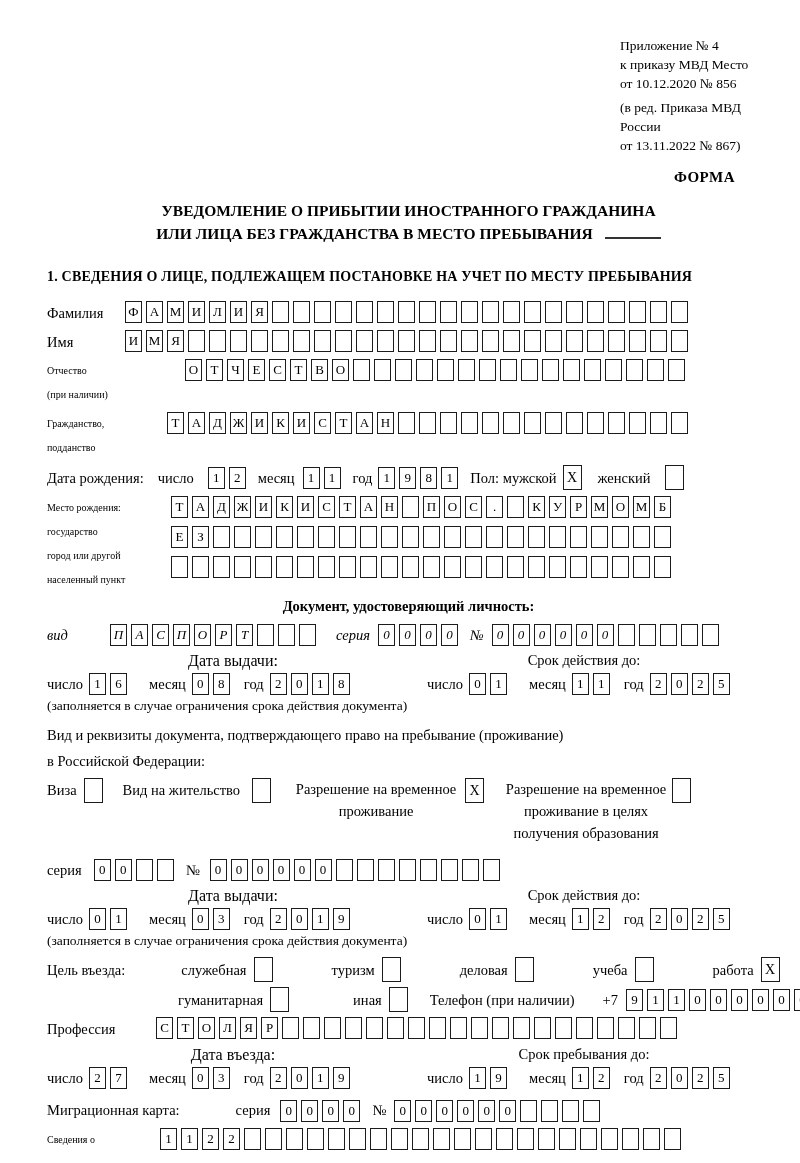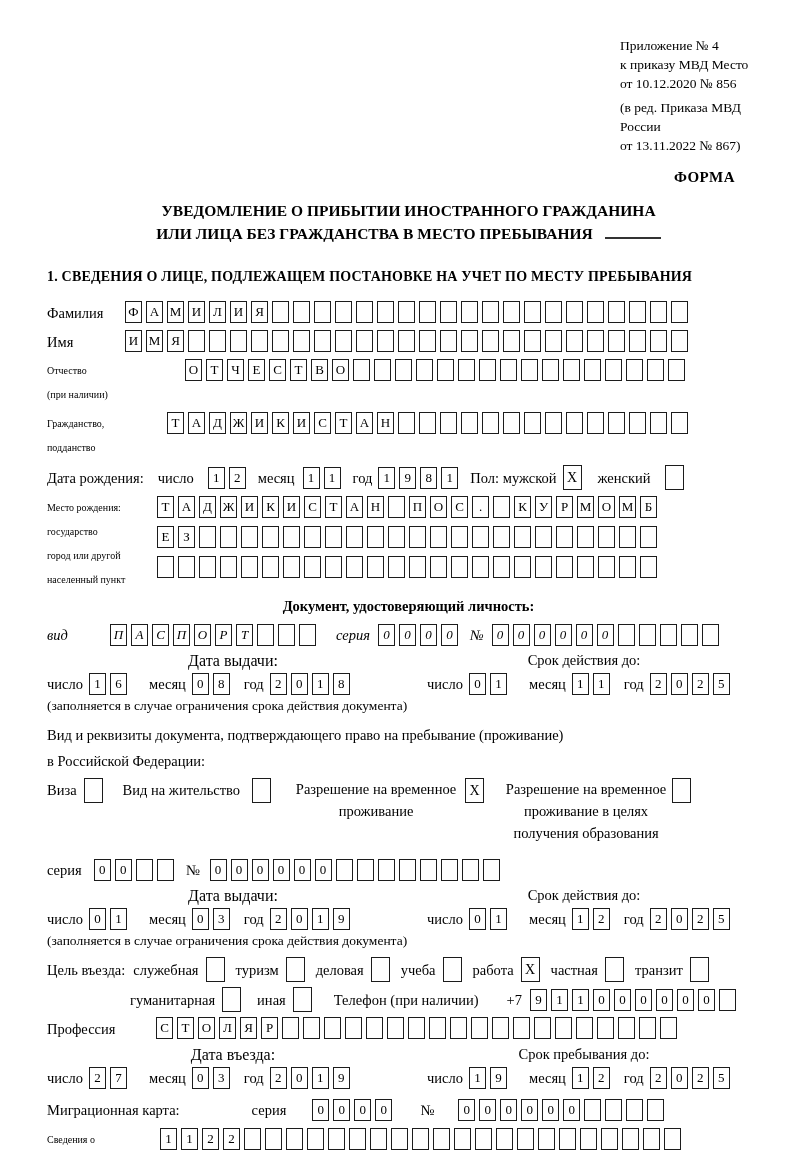--- a/index.html
+++ b/index.html
@@ -60,21 +60,21 @@
   
   .options-row { margin-top: 4px; margin-bottom: 14px; }
   .opt-wrap { text-align: center; font-size: 14.5px; line-height: 22px; }
   .ow1 { width: 178px; flex: 0 0 178px; }
   .ow2 { width: 172px; flex: 0 0 172px; }
   .gap8  { margin-left: 8px; }
   .gap16 { margin-left: 16px; }
   .gap20 { margin-left: 20px; }
 
   .pitem { display: inline-flex; align-items: center; margin-right: 11px; }
-  .pitem .lbl { margin-right: 7px; }
+  .pitem .lbl { margin-right: 7px; margin-left: 48px; }
 
   .indent83 { margin-left: 83px; }
   .center-head { text-align: center; font-weight: bold; font-size: 14.5px; margin: 6px 0 8px 0; }
 </style>
 </head>
 <body>
 
 <div class="page">
 
   <div class="annex">
@@ -249,21 +249,21 @@
         <span class="cell">9</span>
         <span class="cell">8</span>
         <span class="cell">1</span>
       </span>
     <span class="lbl gap8" style="margin-right:6px;">Пол: мужской</span>
     <span class="chk">X</span>
     <span class="lbl gap16" style="margin-right:14px;">женский</span>
     <span class="chk"></span>
   </div>
 
-  <div class="row" style="margin-top:6px;">
+  <div class="row" style="margin-top:6px;gap:14px;">
     <div class="lbl-block w110">
       <div>Место рождения:</div>
       <div>государство</div>
       <div>город или другой</div>
       <div>населенный пункт</div>
     </div>
     <div class="stack">
       <div><span class="cells">
             <span class="cell">Т</span>
             <span class="cell">А</span>
@@ -655,21 +655,21 @@
         <span class="cells">
             <span class="cell">2</span>
             <span class="cell">0</span>
             <span class="cell">2</span>
             <span class="cell">5</span>
           </span>
       </span>
     </div>
   </div>
 
-  <div class="row" style="align-items:center; margin-top:8px;gap:16px;">
+  <div class="row" style="align-items:flex-end; margin-top:8px;">
     <span class="lbl" style="margin-right:56px;">Миграционная карта:</span>
     <span class="lbl" style="margin-right:10px;">серия</span>
     <span class="cells">
         <span class="cell">0</span>
         <span class="cell">0</span>
         <span class="cell">0</span>
         <span class="cell">0</span>
       </span>
     <span class="lbl gap8" style="margin-right:8px;">№</span>
     <span class="cells">

